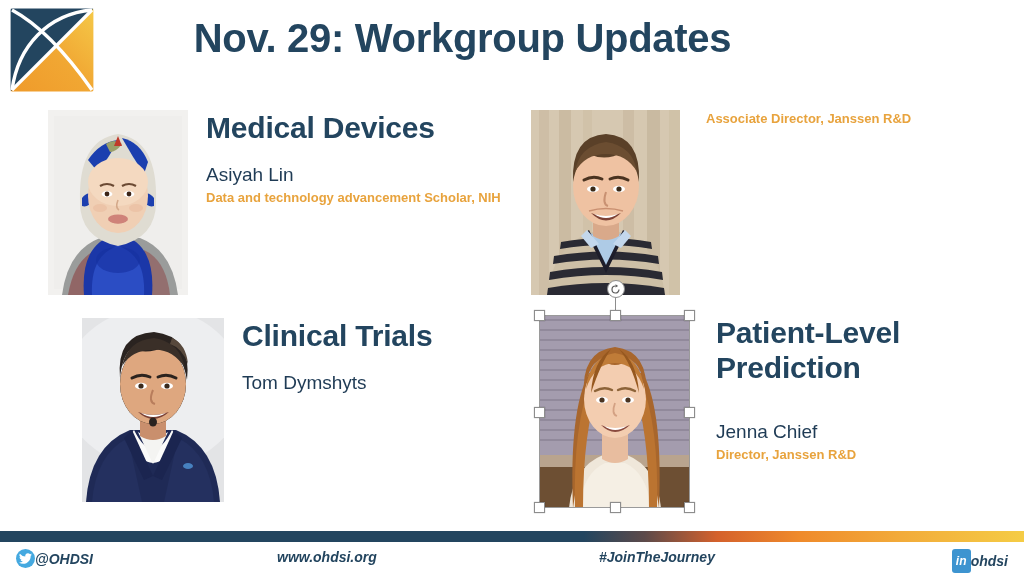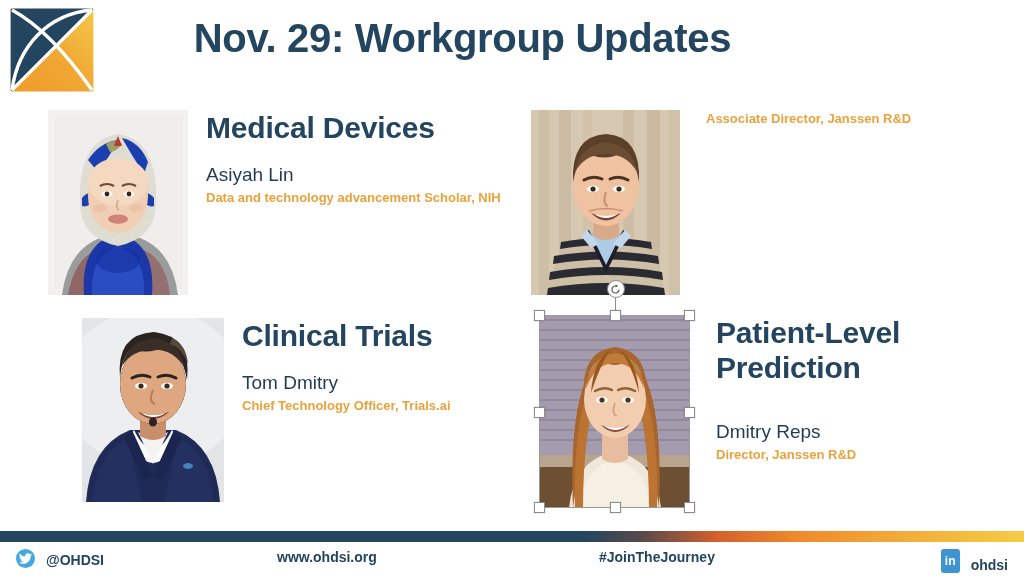--- a/index.html
+++ b/index.html
@@ -168,26 +168,27 @@
     border-bottom: 3px solid #ffffff;
   }
   .footer-inner {
     position: relative;
     width: 1024px;
     height: 34px;
   }
   .f-item {
     position: absolute;
     display: flex;
-    align-items: flex-end;
-    gap: 11px;
+    align-items: center;
+    gap: 0;
     font-size: 14px;
     font-weight: bold;
     color: #23455f;
     top: 7px;
+    font-style: italic;
   }
   .f-twitter { left: 16px; }
   .f-web     { left: 277px; }
   .f-hash    { left: 599px; }
   .f-linked  { right: 16px; }
 
   .tw-icon {
     width: 19px; height: 19px;
     border-radius: 50%;
     background: #45a9e0;
@@ -379,22 +380,21 @@
         <path d="M71 72 Q66 84 73 86" stroke="#b87d5c" stroke-width="2" fill="none"></path>
 
         <path d="M56 94 Q71 108 87 94 Q71 100 56 94 Z" fill="#7a4034"></path>
         <path d="M59 95 Q71 103 84 95 Q71 99 59 95 Z" fill="#ffffff"></path>
 
         <ellipse cx="71" cy="104" rx="4" ry="4.5" fill="#2a2320"></ellipse>
       </svg>
     </div>
     <div class="wg-text">
       <div class="wg-name">Clinical Trials</div>
-      <div class="wg-person">Tom Dmitry</div>
-      <div class="wg-role">Chief Technology Officer, Trials.ai</div>
+      <div class="wg-person">Tom Dymshyts</div>
     </div>
   </div>
 
   <div class="wg wg-d">
     <div class="photo-wrap">
       <svg class="photo photo-jr" viewBox="0 0 151 193">
         <rect width="151" height="193" fill="#9e96a6"></rect>
 
         <rect x="0" y="0" width="151" height="140" fill="#a49cae"></rect>
         <g opacity=".35">
@@ -458,21 +458,21 @@
       <div class="handle h-tc"></div>
       <div class="handle h-tr"></div>
       <div class="handle h-ml"></div>
       <div class="handle h-mr"></div>
       <div class="handle h-bl"></div>
       <div class="handle h-bc"></div>
       <div class="handle h-br"></div>
     </div>
     <div class="wg-text">
       <div class="wg-name">Patient-Level Prediction</div>
-      <div class="wg-person">Dmitry Reps</div>
+      <div class="wg-person">Jenna Chief</div>
       <div class="wg-role">Director, Janssen R&amp;D</div>
     </div>
   </div>
 
   <div class="grad-bar"></div>
 
   <div class="footer">
     <div class="footer-inner">
 
       <div class="f-item f-twitter">

